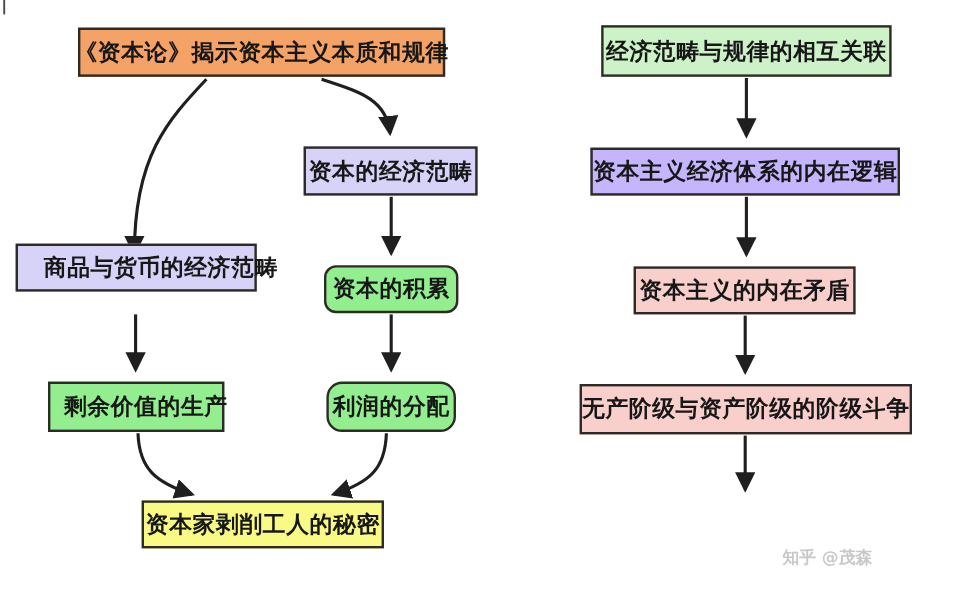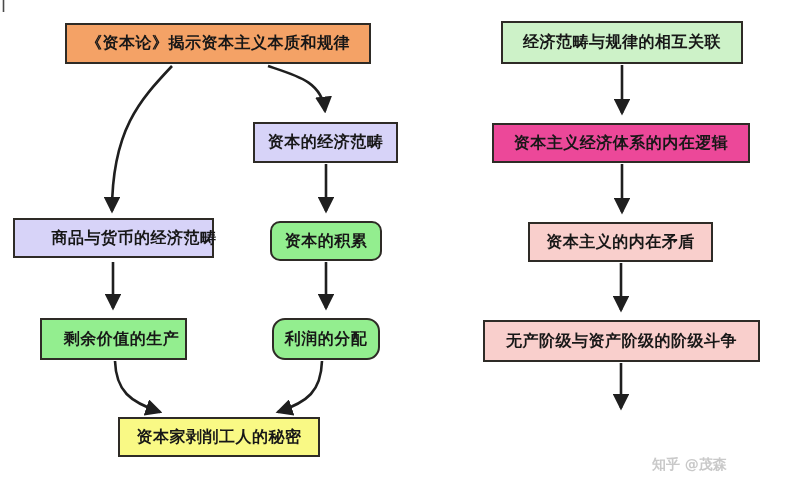--- a/index.html
+++ b/index.html
@@ -10,30 +10,30 @@
     overflow:hidden;
     font-family:"DejaVu Sans","Liberation Sans",sans-serif;
   }
   .arrows{position:absolute;left:0;top:0;width:804px;height:500px;}
   .node{
     position:absolute;
     display:flex;align-items:center;justify-content:center;
     border:2px solid #2e2b26;
     box-sizing:border-box;
     color:#171717;
-    font-size:16px;
+    font-size:19px;
     font-weight:600;
     white-space:nowrap;
     letter-spacing:0.5px;
     text-align:center;
   }
   
   .n-kapital              {left:65px;  top:23px;  width:306px; height:41px;}
   .n-capital-categories   {left:253px; top:122px; width:145px; height:41px;}
-  .n-commodity-money      {left:13px;  top:218px; width:201px; height:40px;padding-left:41px;}
+  .n-commodity-money      {left:13px;  top:203px; width:201px; height:40px;padding-left:41px;}
   .n-capital-accumulation {left:270px; top:221px; width:112px; height:40px;}
   .n-surplus-value        {left:40px;  top:318px; width:147px; height:42px;padding-left:16px;}
   .n-profit-distribution  {left:272px; top:318px; width:108px; height:42px;border-radius:13px;}
   .n-exploitation-secret  {left:118px; top:417px; width:202px; height:40px;}
   .n-interrelation        {left:501px; top:21px;  width:242px; height:43px;}
   .n-internal-logic       {left:492px; top:123px; width:258px; height:40px;}
   .n-contradiction        {left:528px; top:222px; width:185px; height:40px;}
   .n-class-struggle       {left:483px; top:320px; width:277px; height:42px;}
   .n-capitalism-demise    {left:475px; top:418px; width:292px; height:39px;}
   .watermark{
@@ -75,18 +75,18 @@
 
   <div class="node n-kapital" style="background: rgb(244, 162, 102);">《资本论》揭示资本主义本质和规律</div>
   <div class="node n-capital-categories" style="background: rgb(215, 211, 248);">资本的经济范畴</div>
   <div class="node n-commodity-money" style="background: rgb(215, 211, 248);">商品与货币的经济范畴</div>
   <div class="node n-capital-accumulation" style="background: rgb(147, 238, 143); border-radius: 10px;">资本的积累</div>
   <div class="node n-surplus-value" style="background: rgb(147, 238, 143);">剩余价值的生产</div>
   <div class="node n-profit-distribution" style="background: rgb(147, 238, 143);">利润的分配</div>
   <div class="node n-exploitation-secret" style="background: rgb(249, 249, 133);">资本家剥削工人的秘密</div>
 
   <div class="node n-interrelation" style="background: rgb(205, 242, 200);">经济范畴与规律的相互关联</div>
-  <div class="node n-internal-logic" style="background: #ec4899;">资本主义经济体系的内在逻辑</div>
+  <div class="node n-internal-logic" style="background: #c4b5fd;">资本主义经济体系的内在逻辑</div>
   <div class="node n-contradiction" style="background: rgb(249, 207, 204);">资本主义的内在矛盾</div>
   <div class="node n-class-struggle" style="background: rgb(249, 207, 204);">无产阶级与资产阶级的阶级斗争</div>
 
   <div class="watermark" style="color: rgb(201, 201, 201);">知乎 @茂森</div>
 </div>
 
 </body></html>

